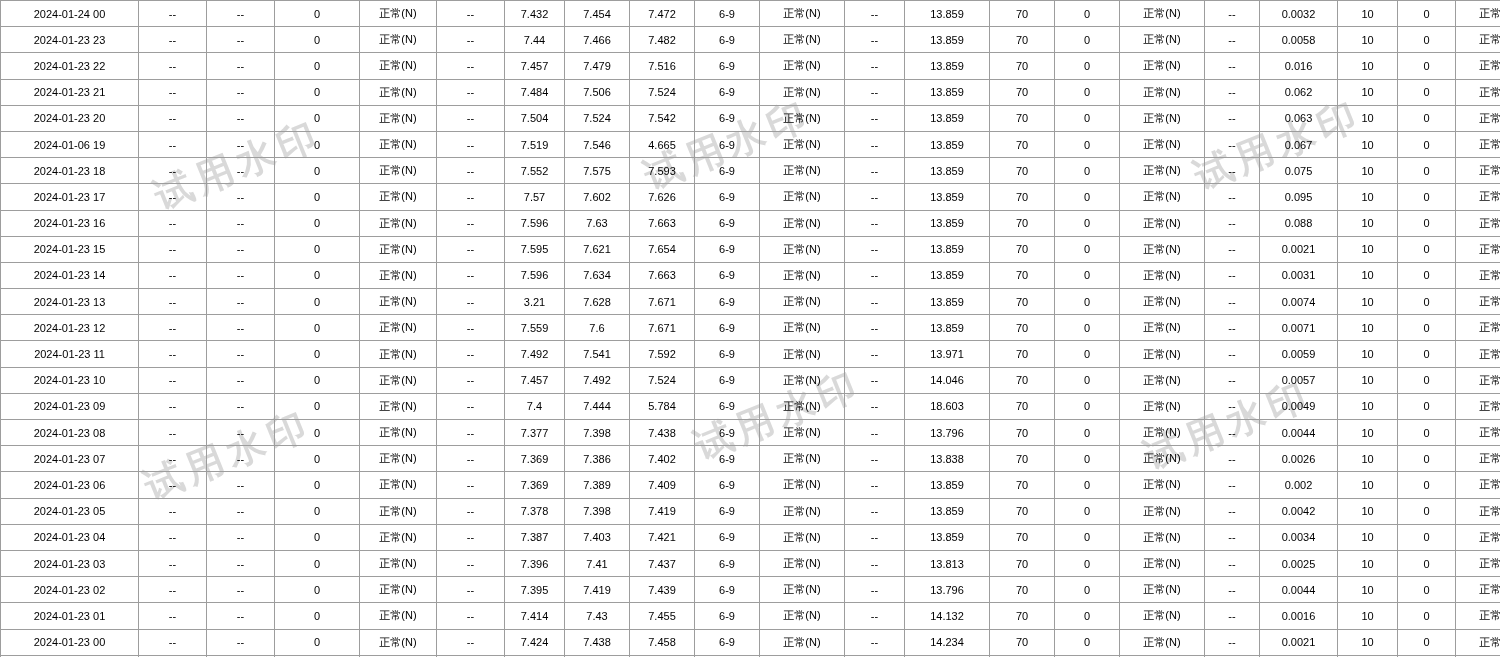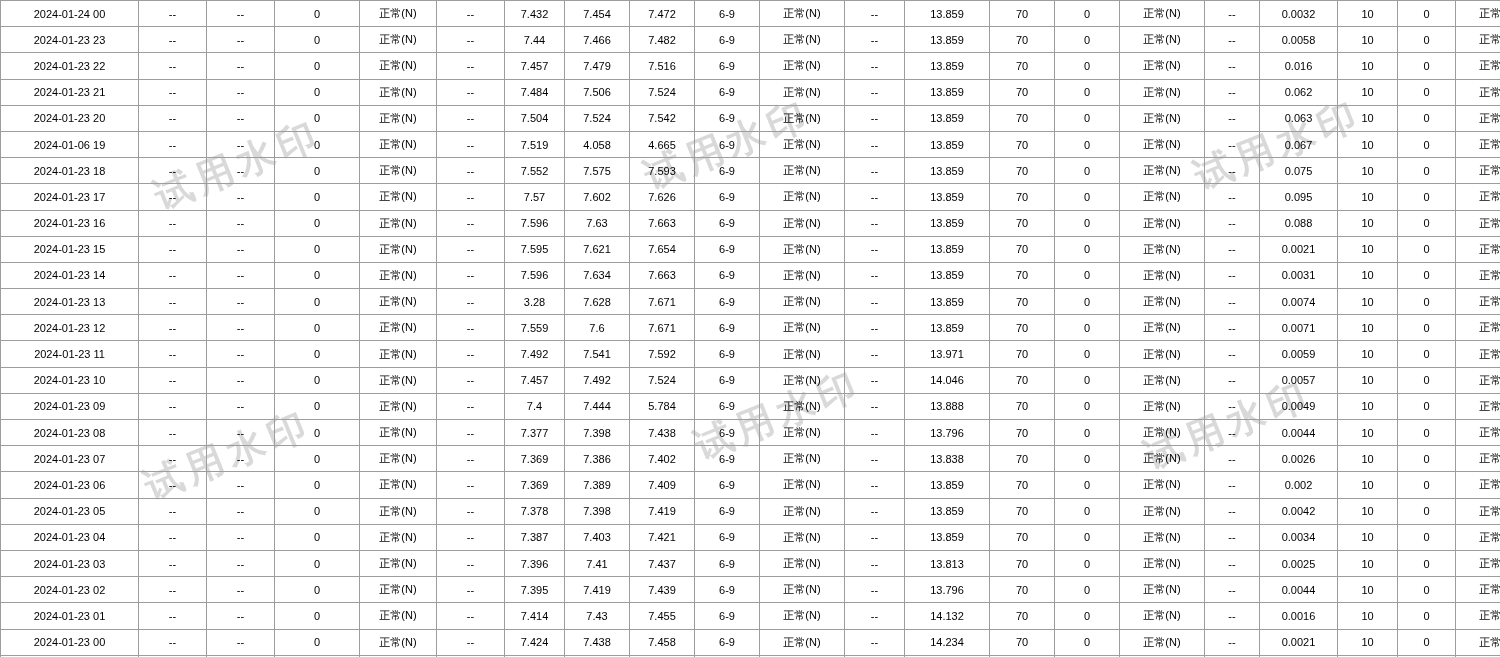--- a/index.html
+++ b/index.html
@@ -240,21 +240,21 @@
           <td>正常(N)</td>
         </tr>
         <tr>
           <td class="c-date">2024-01-06 19</td>
           <td>--</td>
           <td>--</td>
           <td>0</td>
           <td>正常(N)</td>
           <td>--</td>
           <td>7.519</td>
-          <td>4.058</td>
+          <td>7.546</td>
           <td>4.665</td>
           <td>6-9</td>
           <td>正常(N)</td>
           <td>--</td>
           <td>13.859</td>
           <td>70</td>
           <td>0</td>
           <td>正常(N)</td>
           <td>--</td>
           <td>0.067</td>
@@ -377,21 +377,21 @@
           <td>0</td>
           <td>正常(N)</td>
         </tr>
         <tr>
           <td class="c-date">2024-01-23 13</td>
           <td>--</td>
           <td>--</td>
           <td>0</td>
           <td>正常(N)</td>
           <td>--</td>
-          <td>3.28</td>
+          <td>3.21</td>
           <td>7.628</td>
           <td>7.671</td>
           <td>6-9</td>
           <td>正常(N)</td>
           <td>--</td>
           <td>13.859</td>
           <td>70</td>
           <td>0</td>
           <td>正常(N)</td>
           <td>--</td>
@@ -475,21 +475,21 @@
           <td>--</td>
           <td>0</td>
           <td>正常(N)</td>
           <td>--</td>
           <td>7.4</td>
           <td>7.444</td>
           <td>5.784</td>
           <td>6-9</td>
           <td>正常(N)</td>
           <td>--</td>
-          <td>13.888</td>
+          <td>18.603</td>
           <td>70</td>
           <td>0</td>
           <td>正常(N)</td>
           <td>--</td>
           <td>0.0049</td>
           <td>10</td>
           <td>0</td>
           <td>正常(N)</td>
         </tr>
         <tr>

